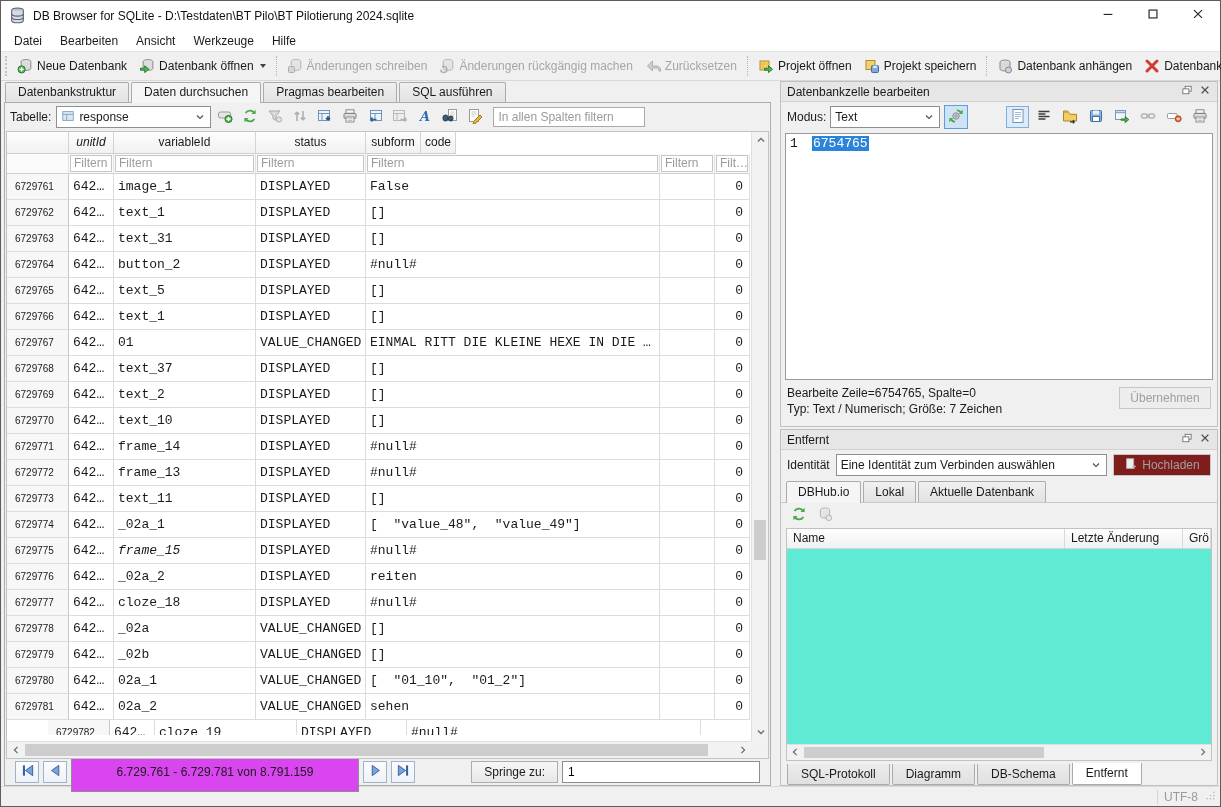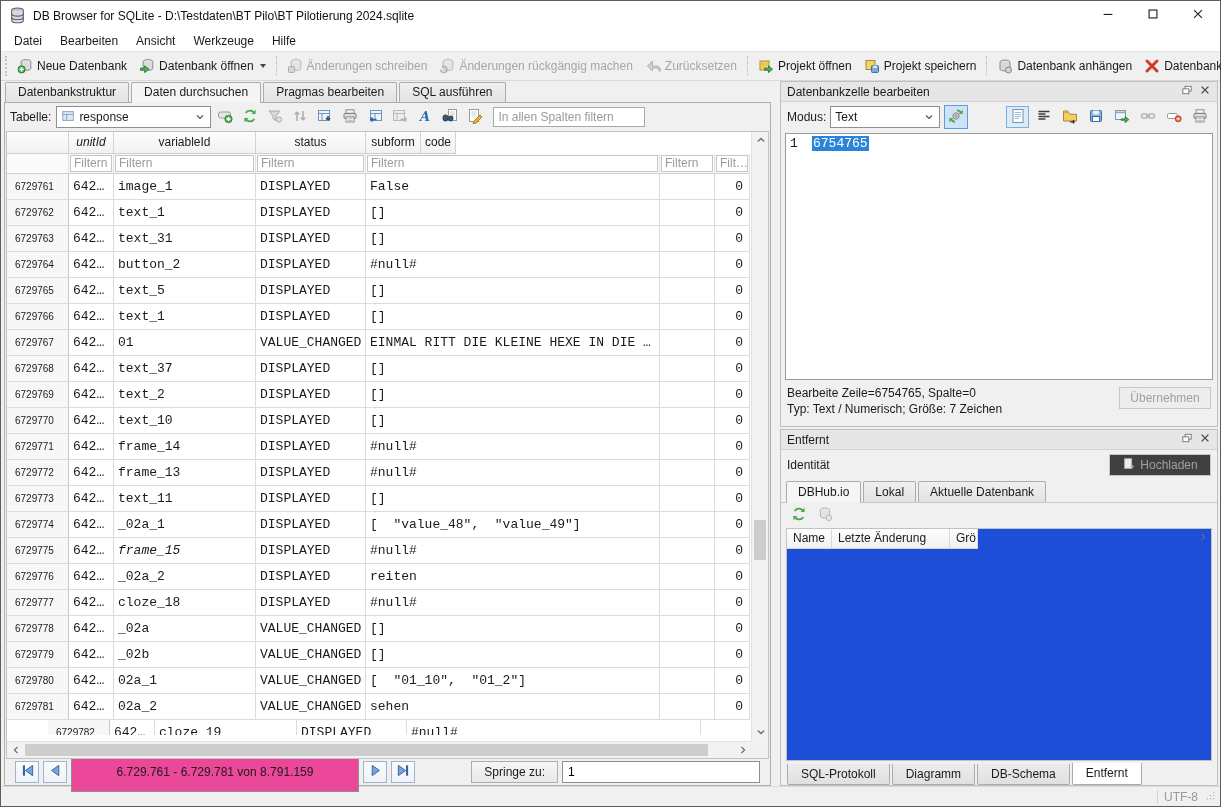--- a/index.html
+++ b/index.html
@@ -61,21 +61,21 @@
   .vscroll { position:absolute; top:0; right:0; bottom:17px; width:17px; background:#f2f2f2; border-left:1px solid #e0e0e0; }
   .hscroll { position:absolute; bottom:0; left:0; right:17px; height:17px; background:#f2f2f2; border-top:1px solid #e0e0e0; }
   .scorner { position:absolute; right:0; bottom:0; width:17px; height:17px; background:#f1f1f1; }
   .sarrow { position:absolute; width:17px; height:17px; display:flex; align-items:center; justify-content:center; }
   .vthumb { position:absolute; left:2px; right:2px; background:#cdcdcd; border-radius:1px; }
   .hthumb { position:absolute; top:2px; bottom:2px; background:#cdcdcd; border-radius:1px; }
 
   
   .navrow { height:26px; display:flex; align-items:center; gap:4px; padding:0 10px; flex:none; }
   .navbtn { width:24px; height:22px; border:1px solid #9fb4cc; background:linear-gradient(#fcfcfc,#eef2f7); display:flex; align-items:center; justify-content:center; }
-  .rangebox { height:40px; border:1px solid #8f8f8f; background:#ec4899; display:flex; align-items:center; padding:0 16px; width:288px; justify-content:center; white-space:nowrap; }
+  .rangebox { height:40px; border:1px solid #8f8f8f; background:#d946ef; display:flex; align-items:center; padding:0 16px; width:288px; justify-content:center; white-space:nowrap; }
   .jumpbtn { height:22px; border:1px solid #adadad; background:linear-gradient(#f6f6f6,#e8e8e8); padding:0 12px; display:flex; align-items:center; margin-left:auto; }
   .jumpinput { height:22px; width:198px; border:1px solid #8f8f8f; padding:0 5px; font-size:12px; font-family:inherit; }
 
   .splitter { width:9px; }
 
   
   .dock { width:439px; display:flex; flex-direction:column; padding-right:1px; }
   .panel { border:1px solid #c0c0c0; background:#f0f0f0; display:flex; flex-direction:column; }
   .panel-hdr { height:20px; background:#e6e6e6; border-bottom:1px solid #d2d2d2; display:flex; align-items:center; padding:0 6px; flex:none; }
   .panel-hdr .hbtns { margin-left:auto; display:flex; gap:6px; align-items:center; }
@@ -88,26 +88,26 @@
   .edicon { width:23px; height:22px; display:flex; align-items:center; justify-content:center; }
   .edicon.checked { border:1px solid #7ab0e3; background:#ddebf9; }
   .editor { flex:1; margin:1px 4px 2px 4px; background:#fff; border:1px solid #9a9a9a; font-family:"Liberation Mono","DejaVu Sans Mono",monospace; font-size:13px; padding:2px 0 0 4px; display:flex; align-items:flex-start; overflow:hidden; }
   .gutter { width:22px; flex:none; }
   .selval { background:#2a84d9; color:#fff; padding:0 1px; }
   .editinfo { height:44px; position:relative; padding:3px 6px 0 6px; line-height:16px; flex:none; }
   .applybtn { position:absolute; right:6px; top:5px; width:92px; height:22px; background:#ededed; border:1px solid #c6c6c6; color:#9f9f9f; display:flex; align-items:center; justify-content:center; }
 
   .identrow { height:30px; display:flex; align-items:center; gap:6px; padding:0 6px; flex:none; }
   .ident-combo { width:282px; }
-  .uploadbtn { margin-left:auto; height:22px; width:102px; background:#404040; border:1px solid #c6c6c6; color:#9f9f9f; display:flex; align-items:center; justify-content:center; gap:4px; }
+  .uploadbtn { margin-left:auto; height:22px; width:102px; background:#7f1d1d; border:1px solid #c6c6c6; color:#9f9f9f; display:flex; align-items:center; justify-content:center; gap:4px; }
   .rtabs { height:22px; display:flex; align-items:flex-end; padding-left:5px; position:relative; z-index:2; flex:none; }
   .rtab { height:21px; line-height:20px; padding:0 11px; border:1px solid #ababab; border-bottom:none; background:linear-gradient(#f0f0f0,#e2e2e2); margin-right:2px; border-radius:2px 2px 0 0; }
   .rtab.active { background:#f5f5f5; height:22px; margin-bottom:-1px; }
   .rtoolbar { height:26px; display:flex; align-items:center; gap:10px; padding:0 10px; border-top:1px solid #c9c9c9; background:#f0f0f0; flex:none; }
-  .rtable { flex:1; margin:0 5px; border:1px solid #c2c2c2; background:#1d4ed8; display:flex; flex-direction:row; position:relative; overflow:hidden; }
+  .rtable { flex:1; margin:0 5px; border:1px solid #c2c2c2; background:#5eead4; display:flex; flex-direction:column; position:relative; overflow:hidden; }
   .rt-head { height:20px; display:flex; background:linear-gradient(#fdfdfd,#f1f1f1); border-bottom:1px solid #d5d5d5; flex:none; }
   .rt-hc { line-height:19px; padding:0 6px; border-right:1px solid #d9d9d9; overflow:hidden; white-space:nowrap; flex:none; }
   .rt-hc.name { flex:1; }
   .rt-body { flex:1; }
   .rt-hscroll { height:16px; background:#f2f2f2; border-top:1px solid #e0e0e0; position:relative; flex:none; }
   .btabs { height:24px; display:flex; align-items:flex-end; padding-left:6px; flex:none; position:relative; z-index:2; }
   .btab { height:21px; line-height:20px; padding:0 13px; border:1px solid #ababab; border-top:none; background:linear-gradient(#ececec,#e0e0e0); margin-right:2px; border-radius:0 0 2px 2px; }
   .btab.active { background:#fff; height:22px; margin-top:-1px; }
 
   .statusbar { height:20px; background:#f0f0f0; border-top:1px solid #dadada; display:flex; align-items:center; justify-content:flex-end; padding-right:3px; color:#9a9a9a; flex:none; gap:6px; }
@@ -752,20 +752,28 @@
                   <rect x="5.5" y="3" width="8" height="6.5" fill="#fff" stroke="#5a5a5a"></rect>
                   <rect x="2.5" y="6.5" width="8" height="6.5" fill="#fff" stroke="#5a5a5a"></rect>
                 </svg></span>
             <span><svg viewBox="0 0 16 16" width="12" height="12">
                   <path d="M3.5 3.5l9 9m0-9-9 9" stroke="#4a4a4a" stroke-width="1.8"></path>
                 </svg></span>
           </span>
         </div>
         <div class="identrow">
           <span>Identität</span>
+          <div class="combo ident-combo">
+            <span>Eine Identität zum Verbinden auswählen</span>
+            <span class="chev">
+                <svg viewBox="0 0 16 16" width="12" height="12">
+                  <path d="M4 6l4 4 4-4" fill="none" stroke="#555" stroke-width="1.6"></path>
+                </svg>
+              </span>
+          </div>
           <span class="uploadbtn">
             <span><svg viewBox="0 0 16 16" width="14" height="14">
                   <rect x="3" y="2" width="8" height="11" fill="#ededed" stroke="#b5b5b5"></rect>
                   <path d="M11.5 13.5v-4m0 0 1.8 1.8m-1.8-1.8-1.8 1.8" stroke="#b0b0b0" fill="none" stroke-width="1.3"></path>
                 </svg></span>
             <span>Hochladen</span>
           </span>
         </div>
         <div class="rtabs" id="remote-tabs">
             <span class="rtab active">DBHub.io</span>

